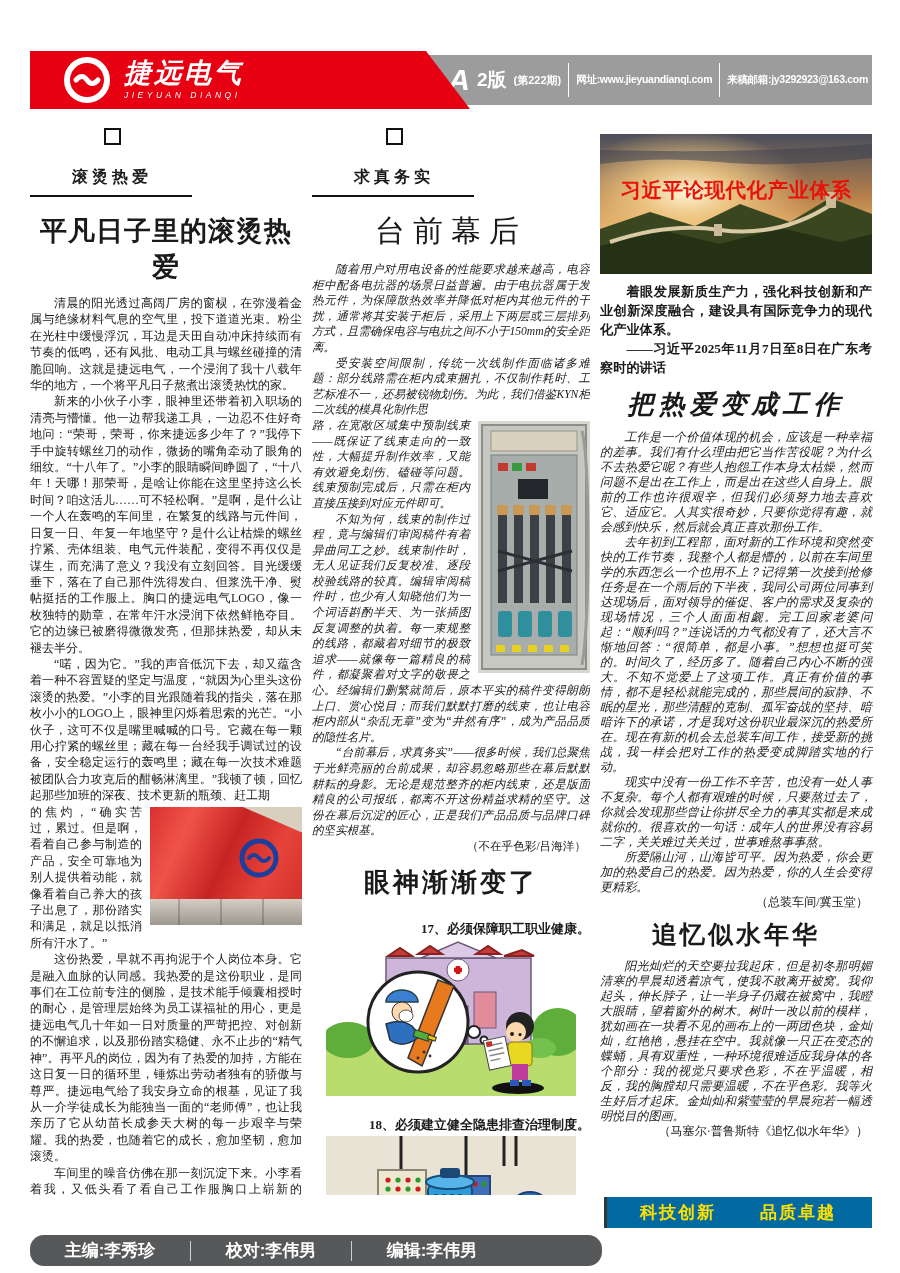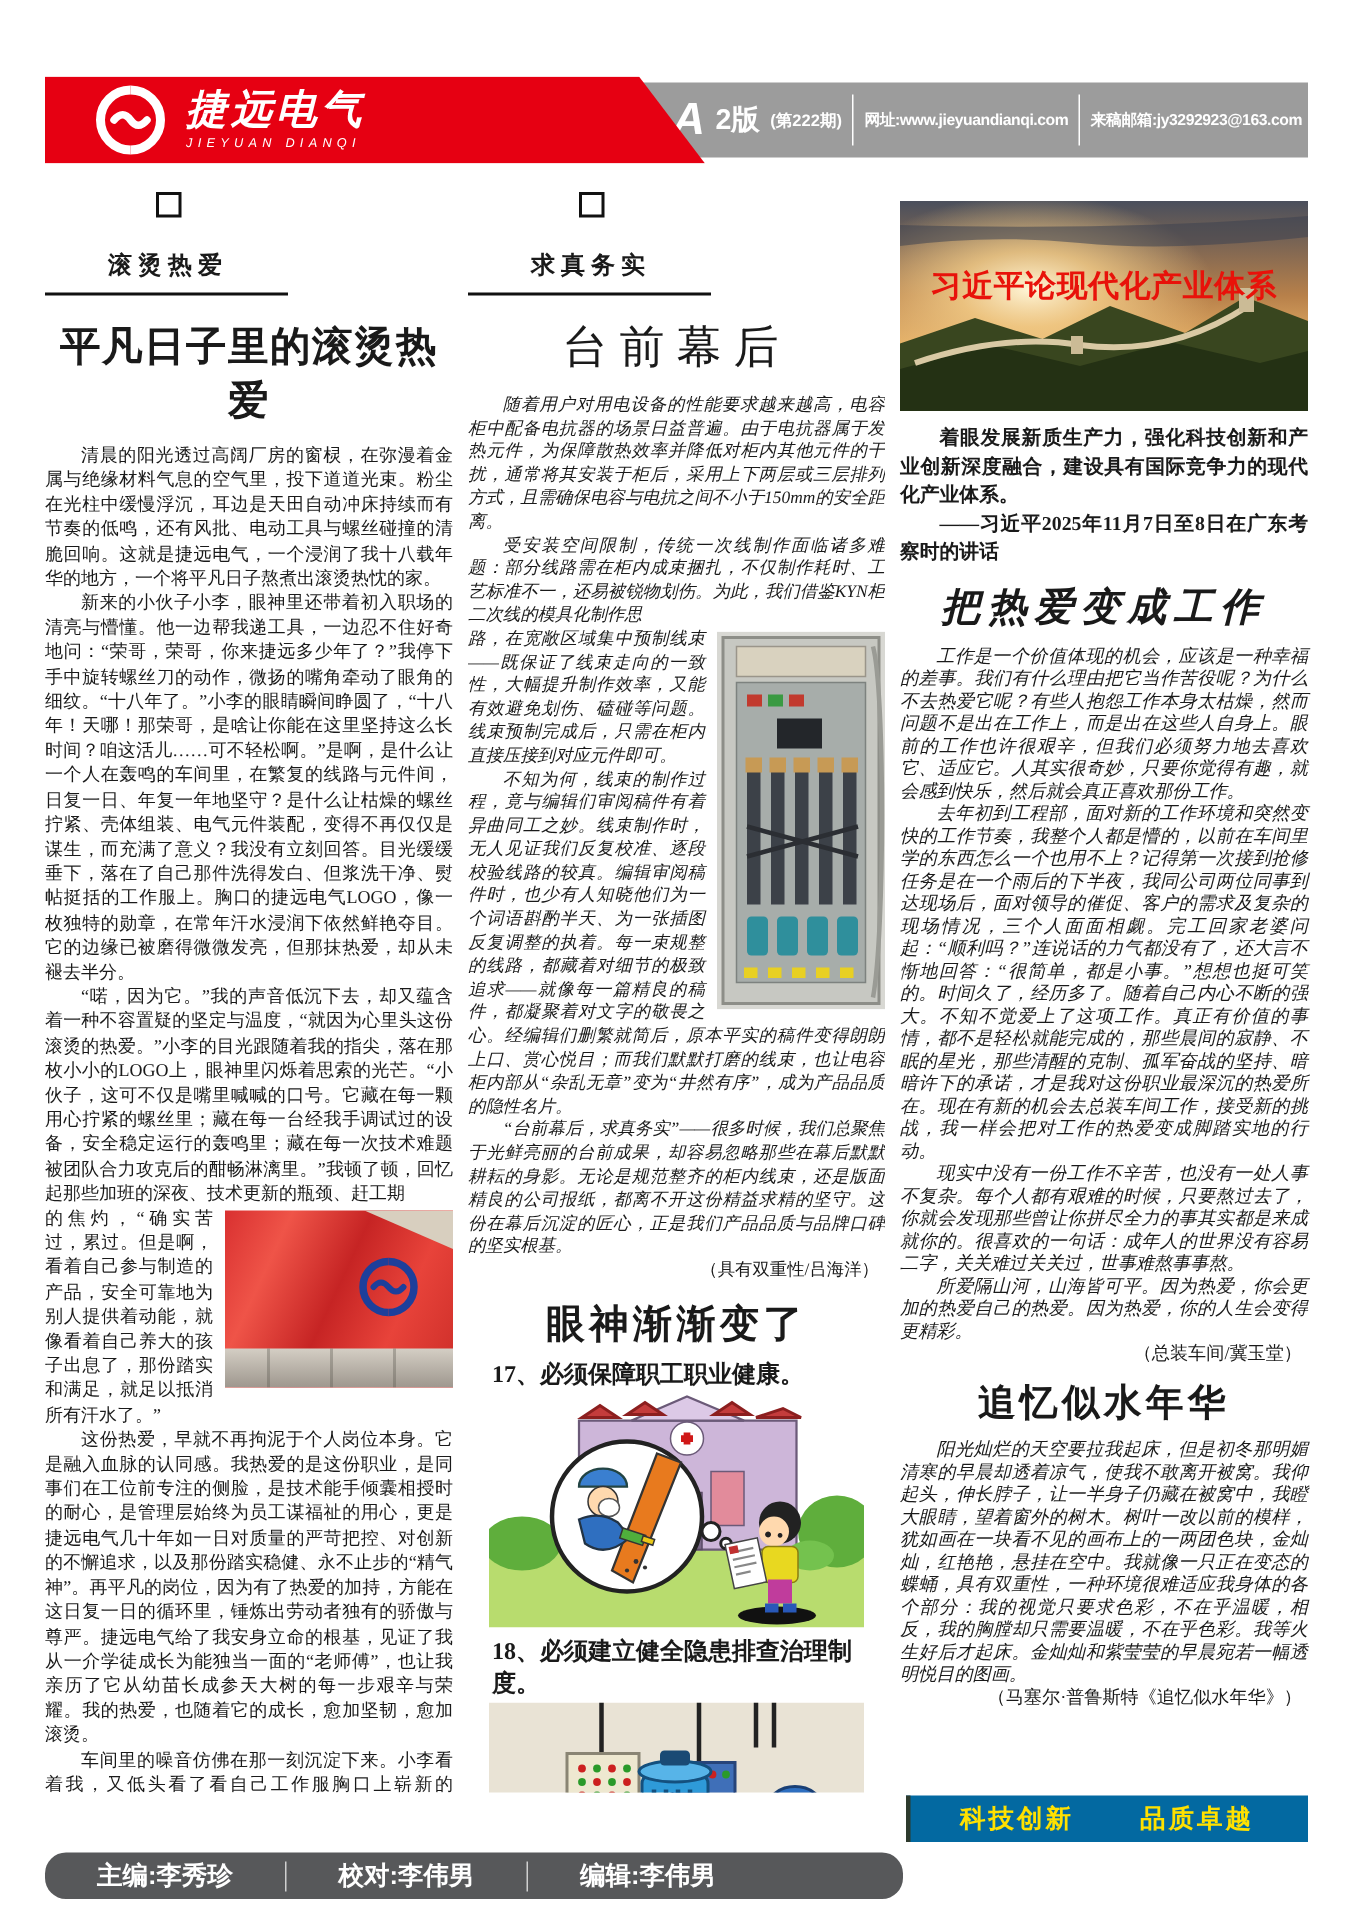--- a/index.html
+++ b/index.html
@@ -56,21 +56,21 @@
       background:linear-gradient(#d4cec4,#9e978e);}
   .photo-uniform .waist i{position:absolute;top:0;bottom:0;width:2px;background:rgba(90,85,78,.35);}
   .photo-cabinet{width:112px;height:252px;}
 
   .quote-block{font-size:13.2px;line-height:19px;font-weight:bold;text-align:justify;margin-top:8px;}
   .quote-block p{margin:0;text-indent:2em;}
   .gw-photo{position:relative;width:272px;height:140px;margin-top:8px;}
   .gw-title{position:absolute;left:0;top:42px;width:100%;text-align:center;
       font-family:"Liberation Sans",sans-serif;font-weight:bold;font-size:20.5px;color:#e8120a;letter-spacing:0.5px;}
 
-  .caption{font-size:16px;font-weight:bold;padding-left:16px;margin:6px 0 2px;font-style:normal;}
+  .caption{font-size:13px;font-weight:bold;padding-left:16px;margin:20px 0 2px;font-style:normal;text-align:right;}
   .cartoon{display:block;margin:2px auto 4px;}
 
   
   .ftr-gray{position:absolute;left:30px;top:1235px;width:572px;height:31px;background:#57585a;
       display:flex;align-items:center;color:#fff;font-family:"Liberation Sans",sans-serif;
       font-size:17px;font-weight:bold;border-radius:14px;}
   .ftr-gray .slot{width:160px;text-align:center;}
   .ftr-div{width:1px;height:20px;background:#cfcfcf;}
   .ftr-red{position:absolute;left:604px;top:1197px;width:268px;height:31px;background:#0369a1;
       display:flex;align-items:center;justify-content:center;gap:44px;
@@ -189,21 +189,21 @@
               <rect x="50" y="224" width="9" height="7"></rect>
             <rect x="66" y="224" width="9" height="7"></rect>
               <rect x="82" y="224" width="9" height="7"></rect>
           </g>
           <path d="M104 10 C112 40 112 200 104 244" stroke="#9a9b95" stroke-width="3" fill="none"></path>
         </svg>
       </div>
       <p class="cont">路，在宽敞区域集中预制线束——既保证了线束走向的一致性，大幅提升制作效率，又能有效避免划伤、磕碰等问题。线束预制完成后，只需在柜内直接压接到对应元件即可。</p>
       <p>不知为何，线束的制作过程，竟与编辑们审阅稿件有着异曲同工之妙。线束制作时，无人见证我们反复校准、逐段校验线路的较真。编辑审阅稿件时，也少有人知晓他们为一个词语斟酌半天、为一张插图反复调整的执着。每一束规整的线路，都藏着对细节的极致追求——就像每一篇精良的稿件，都凝聚着对文字的敬畏之心。经编辑们删繁就简后，原本平实的稿件变得朗朗上口、赏心悦目；而我们默默打磨的线束，也让电容柜内部从“杂乱无章”变为“井然有序”，成为产品品质的隐性名片。</p>
       <p>“台前幕后，求真务实”——很多时候，我们总聚焦于光鲜亮丽的台前成果，却容易忽略那些在幕后默默耕耘的身影。无论是规范整齐的柜内线束，还是版面精良的公司报纸，都离不开这份精益求精的坚守。这份在幕后沉淀的匠心，正是我们产品品质与品牌口碑的坚实根基。</p>
-      <p class="byline">（具有双重性/吕海洋）</p>
+      <p class="byline">（不在乎色彩/吕海洋）</p>
     </div>
 
     <div class="art-title-cartoon">眼神渐渐变了</div>
     <div class="caption">17、必须保障职工职业健康。</div>
 
     <svg class="cartoon" width="250" height="156" viewBox="0 0 250 156">
       <rect width="250" height="156" fill="#ffffff"></rect>
       <rect x="0" y="104" width="250" height="52" fill="#b8dc6e"></rect>
       <polygon points="60,18 205,18 205,104 60,104" fill="#cdb6d9" stroke="#6b5a78" stroke-width="1.5"></polygon>
       <polygon points="95,18 170,18 132,2" fill="#dcc9e6" stroke="#6b5a78" stroke-width="1.5"></polygon>

